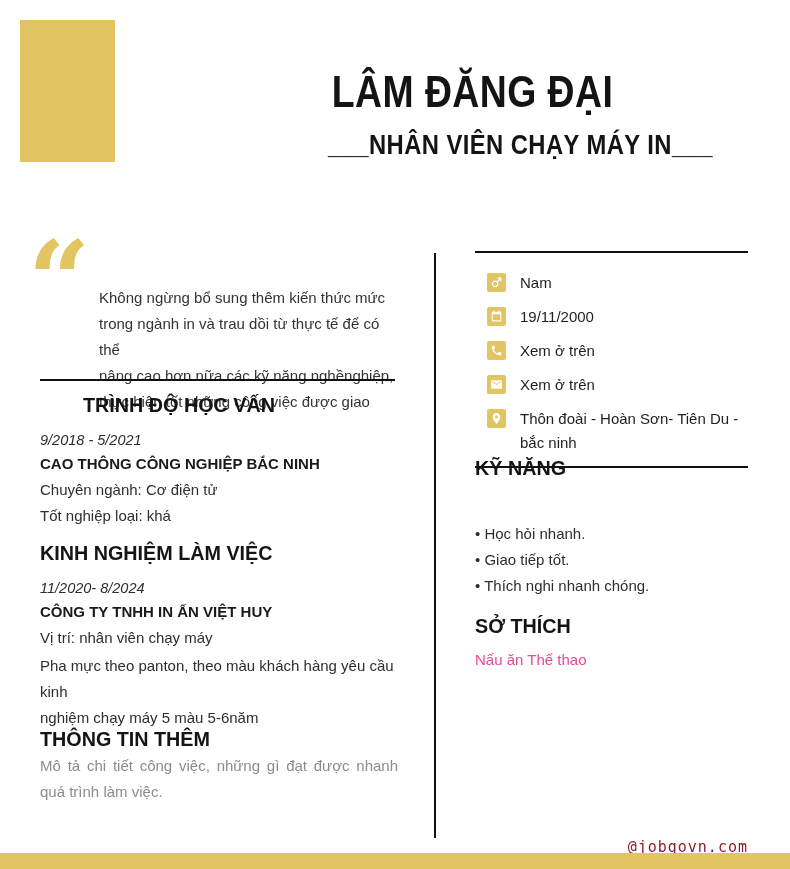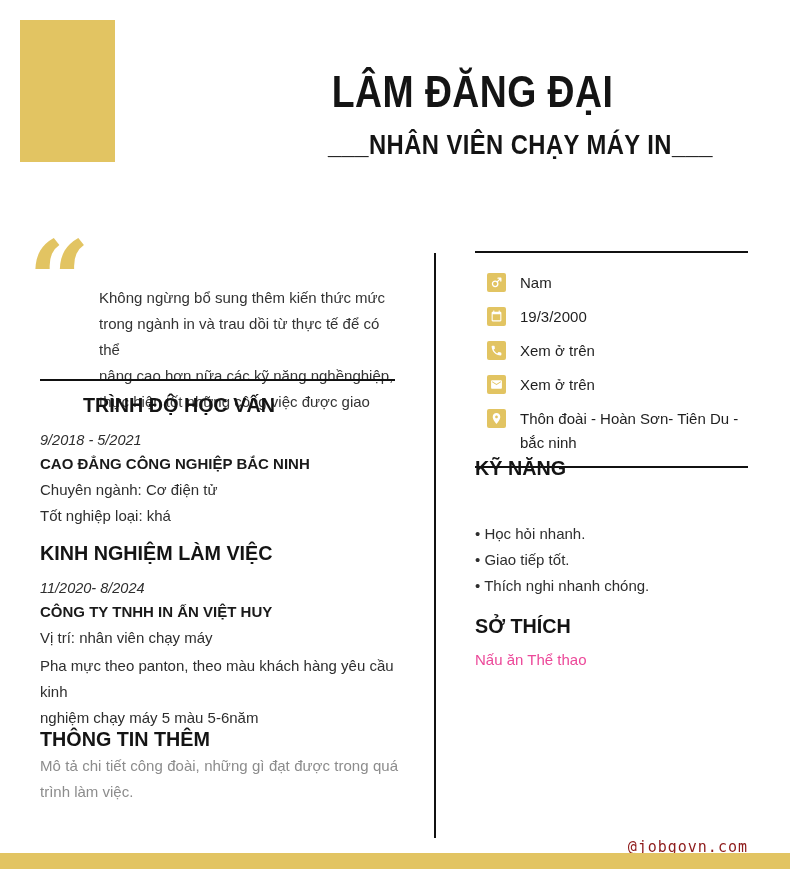--- a/index.html
+++ b/index.html
@@ -52,54 +52,54 @@
 
   <div class="quote-mark accent-fg" style="color: rgb(226, 196, 98);">“</div>
   <div class="quote-text">Không ngừng bổ sung thêm kiến thức mức
 trong ngành in và trau dồi từ thực tế để có thể
 nâng cao hơn nữa các kỹ năng nghềnghiệp,
 thực hiện tốt những công việc được giao</div>
   <div class="hline" style="left:40px; top:379px; width:355px;"></div>
 
   <div class="sec-head" style="top:393px;margin-left:43px;"><span class="cond">TRÌNH ĐỘ HỌC VẤN</span></div>
   <div class="period" style="top:432px;">9/2018 - 5/2021</div>
-  <div class="strong-line" style="top:455px;">CAO ĐẲNG CÔNG NGHIỆP BẮC NINH</div>
+  <div class="strong-line" style="top:455px;">CAO THÔNG CÔNG NGHIỆP BẮC NINH</div>
   <div class="body-line" style="top:481px;">Chuyên ngành: Cơ điện tử</div>
   <div class="body-line" style="top:507px;">Tốt nghiệp loại: khá</div>
 
   <div class="sec-head" style="top:541px;"><span class="cond">KINH NGHIỆM LÀM VIỆC</span></div>
   <div class="period" style="top:580px;">11/2020- 8/2024</div>
   <div class="strong-line" style="top:603px;">CÔNG TY TNHH IN ẤN VIỆT HUY</div>
   <div class="body-line" style="top:629px;">Vị trí: nhân viên chạy máy</div>
   <div class="body-line multi" style="top:653px;">Pha mực theo panton, theo màu khách hàng yêu cầu kinh
 nghiệm chạy máy 5 màu 5-6năm</div>
 
   <div class="sec-head" style="top:715px;margin-top:12px;"><span class="cond">THÔNG TIN THÊM</span></div>
-  <div class="body-line multi muted" style="top:753px;"> Mô tả chi tiết công đoài, những gì đạt được trong quá trình làm việc.</div>
+  <div class="body-line multi muted" style="top:753px;"> Mô tả chi tiết công việc, những gì đạt được nhanh quá trình làm việc.</div>
 
   <div class="vline"></div>
 
   <div class="hline" style="left:475px; top:251px; width:273px;"></div>
   <div class="contact">
     <div class="contact-row">
       <span class="ci accent-bg" style="background: rgb(226, 196, 98);">
         <svg viewBox="0 0 24 24" fill="none" stroke="#ffffff" stroke-width="2.4" stroke-linecap="round">
           <circle cx="9.5" cy="14.5" r="5"></circle>
             <path d="M13.2 10.8 L20 4 M20 4 h-5.2 M20 4 v5.2"></path>
         </svg>
       </span>
       <span class="cv">Nam</span>
     </div>
     <div class="contact-row">
       <span class="ci accent-bg" style="background: rgb(226, 196, 98);">
         <svg viewBox="0 0 24 24" fill="#ffffff">
           <path d="M19 3h-1V1h-2v2H8V1H6v2H5c-1.11 0-1.99.9-1.99 2L3 19c0 1.1.89 2 2 2h14c1.1 0 2-.9 2-2V5c0-1.1-.9-2-2-2zm0 16H5V8h14v11z"></path>
         </svg>
       </span>
-      <span class="cv">19/3/2000</span>
+      <span class="cv">19/11/2000</span>
     </div>
     <div class="contact-row">
       <span class="ci accent-bg" style="background: rgb(226, 196, 98);">
         <svg viewBox="0 0 24 24" fill="#ffffff">
           <path d="M6.62 10.79c1.44 2.83 3.76 5.14 6.59 6.59l2.2-2.2c.27-.27.67-.36 1.02-.24 1.12.37 2.33.57 3.57.57.55 0 1 .45 1 1V20c0 .55-.45 1-1 1-9.39 0-17-7.61-17-17 0-.55.45-1 1-1h3.5c.55 0 1 .45 1 1 0 1.25.2 2.45.57 3.57.11.35.03.74-.25 1.02l-2.2 2.2z"></path>
         </svg>
       </span>
       <span class="cv">Xem ở trên</span>
     </div>
     <div class="contact-row">

